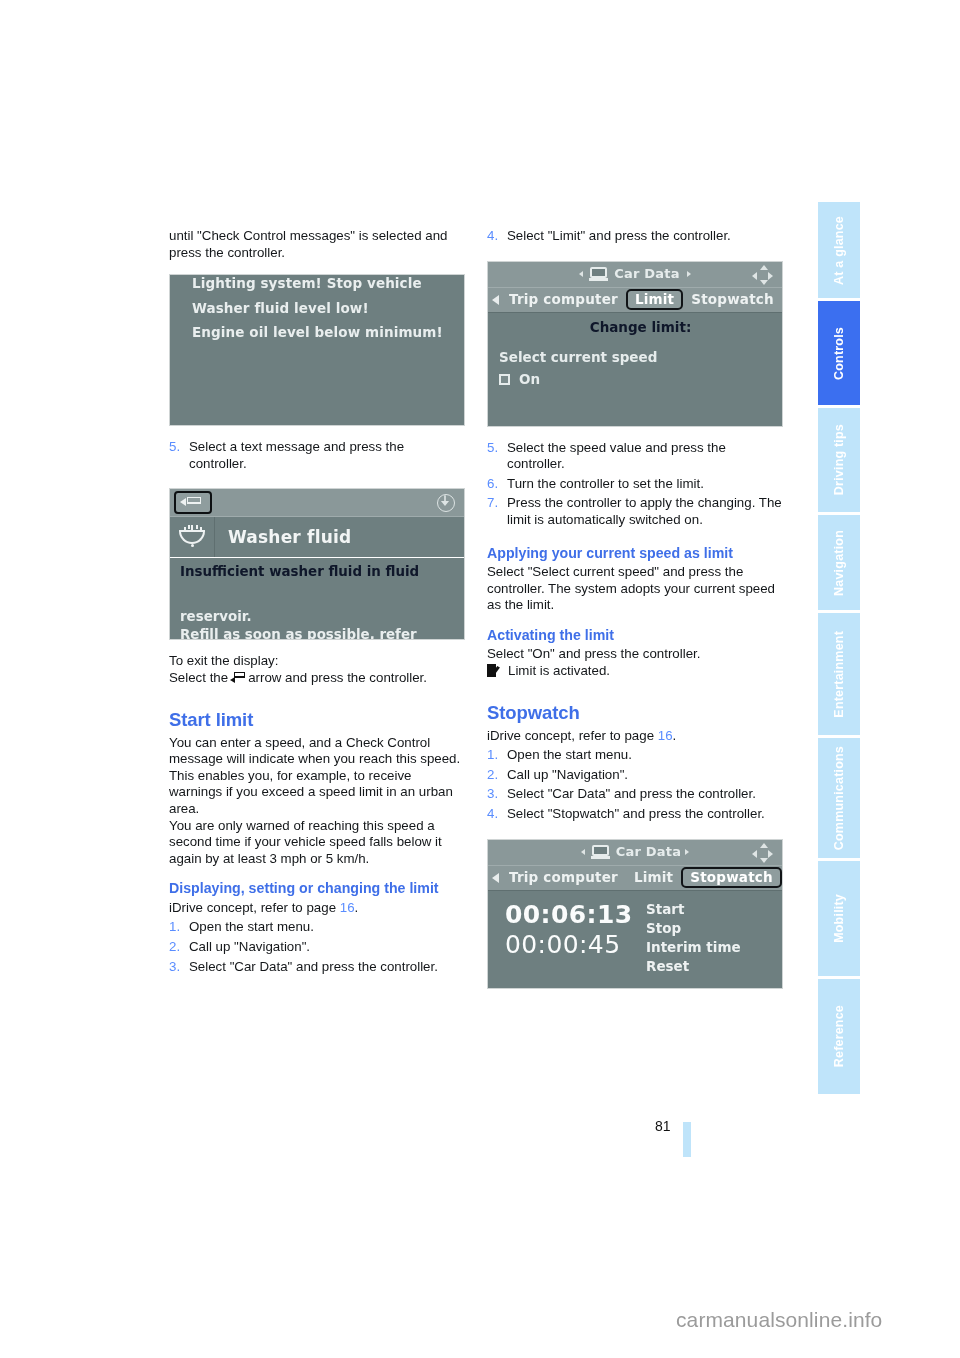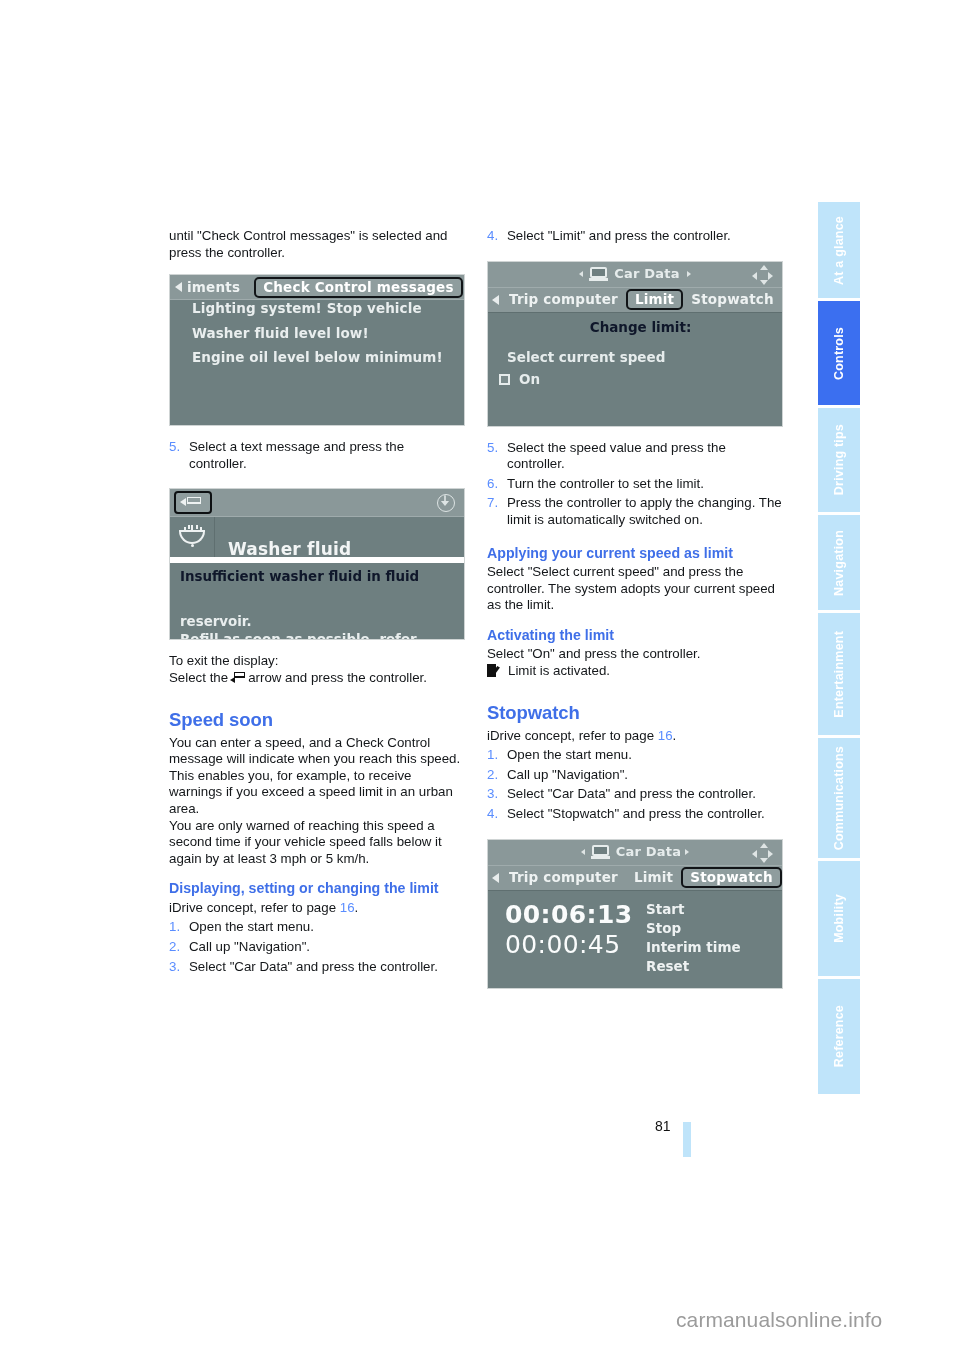--- a/index.html
+++ b/index.html
@@ -463,26 +463,20 @@
       </div>
   </div>
 
   <div class="col col-left">
 
     <p class="body-text">until "Check Control messages" is selected and press the controller.</p>
 
     <div class="gap-m"></div>
 
     <div class="shot" style="width:296px;height:152px;">
-      <div class="topbar">
-        <div class="tri-left"></div>
-        <div class="tab-label" style="padding-left:5px;">iments</div>
-        <div class="tab-label selected" style="margin-left:6px;">Check Control messages</div>
-
-      </div>
       <div class="screen-body" style="height:127px;">
         <div class="msg-line" style="margin-bottom:8px;">Lighting system! Stop vehicle</div>
         <div class="msg-line" style="margin-bottom:8px;">Washer fluid level low!</div>
         <div class="msg-line">Engine oil level below minimum!</div>
       </div>
       <div class="cap-code">MINI23 BMW</div>
     </div>
 
     <div class="gap-m"></div>
 
@@ -499,21 +493,21 @@
       <div class="topbar" style="height:27px;">
         <div class="back-btn">
             <i></i>
           </div>
         <div style="flex:1"></div>
         <div class="dl-circle" style="margin-right:9px;">
             <div class="dl-arrow"></div>
           </div>
       </div>
       <div class="screen-body" style="height:124px;">
-        <div style="display:flex;align-items:flex-end;height:40px;border-bottom:6px solid #ffffff;">
+        <div style="display:flex;align-items:center;height:40px;border-bottom:1px solid #ffffff;">
           <div style="width:44px;display:flex;align-items:center;justify-content:center;border-right:1px solid #5f6f70;height:40px;">
             <div class="washer-icon">
               <div class="stem"></div>
               <div class="spray" style="left:9px;top:3px;"></div>
               <div class="spray" style="left:12.5px;top:1px;"></div>
               <div class="spray" style="left:21px;top:1px;"></div>
               <div class="spray" style="left:24.5px;top:3px;"></div>
               <div class="bar"></div>
               <div class="bowl"></div>
               <div class="drop"></div>
@@ -534,21 +528,21 @@
 
     <div class="gap-m"></div>
 
     <p class="body-text">To exit the display:</p>
     <p class="body-text">
       <span>Select the</span><span class="icon-back-arrow"><i></i></span><span>arrow and press the controller.</span>
     </p>
 
     <div class="gap-l"></div>
 
-    <h2 class="section">Speed soon</h2>
+    <h2 class="section">Start limit</h2>
     <p class="body-text">You can enter a speed, and a Check Control message will indicate when you reach this speed. This enables you, for example, to receive warnings if you exceed a speed limit in an urban area.</p>
     <p class="body-text">You are only warned of reaching this speed a second time if your vehicle speed falls below it again by at least 3 mph or 5 km/h.</p>
 
     <div class="gap-m"></div>
 
     <h3 class="subsection">Displaying, setting or changing the limit</h3>
     <p class="body-text">
       <span>iDrive concept, refer to page</span>
       <span class="pageref">16</span><span>.</span>
     </p>
@@ -598,21 +592,21 @@
         </div>
       </div>
       <div class="tabbar">
         <div class="tri-left" style="margin-left:4px;"></div>
         <div class="tab-label" style="margin-left:2px;">Trip computer</div>
         <div class="tab-label selected">Limit</div>
         <div class="tab-label">Stopwatch</div>
       </div>
       <div class="screen-body" style="height:116px;padding:6px 0 0 11px;">
         <div style="font-size:13.5px;font-weight:bold;color:#0f172a;text-align:center;">Change limit:</div>
-        <div style="font-size:13.5px;font-weight:bold;color:#e6ecec;margin-top:14px;margin-left:8px;">Select current speed</div>
+        <div style="font-size:13.5px;font-weight:bold;color:#e6ecec;margin-top:14px;">Select current speed</div>
         <div style="display:flex;align-items:center;margin-top:5px;">
           <span style="display:inline-block;width:11px;height:11px;border:2px solid #e6ecec;box-sizing:border-box;background:#7b8b8c;"></span>
           <span style="font-size:13.5px;font-weight:bold;color:#e6ecec;margin-left:9px;">On</span>
         </div>
       </div>
       <div class="cap-code">MINI12 BMW</div>
     </div>
 
     <div class="gap-m"></div>
 

